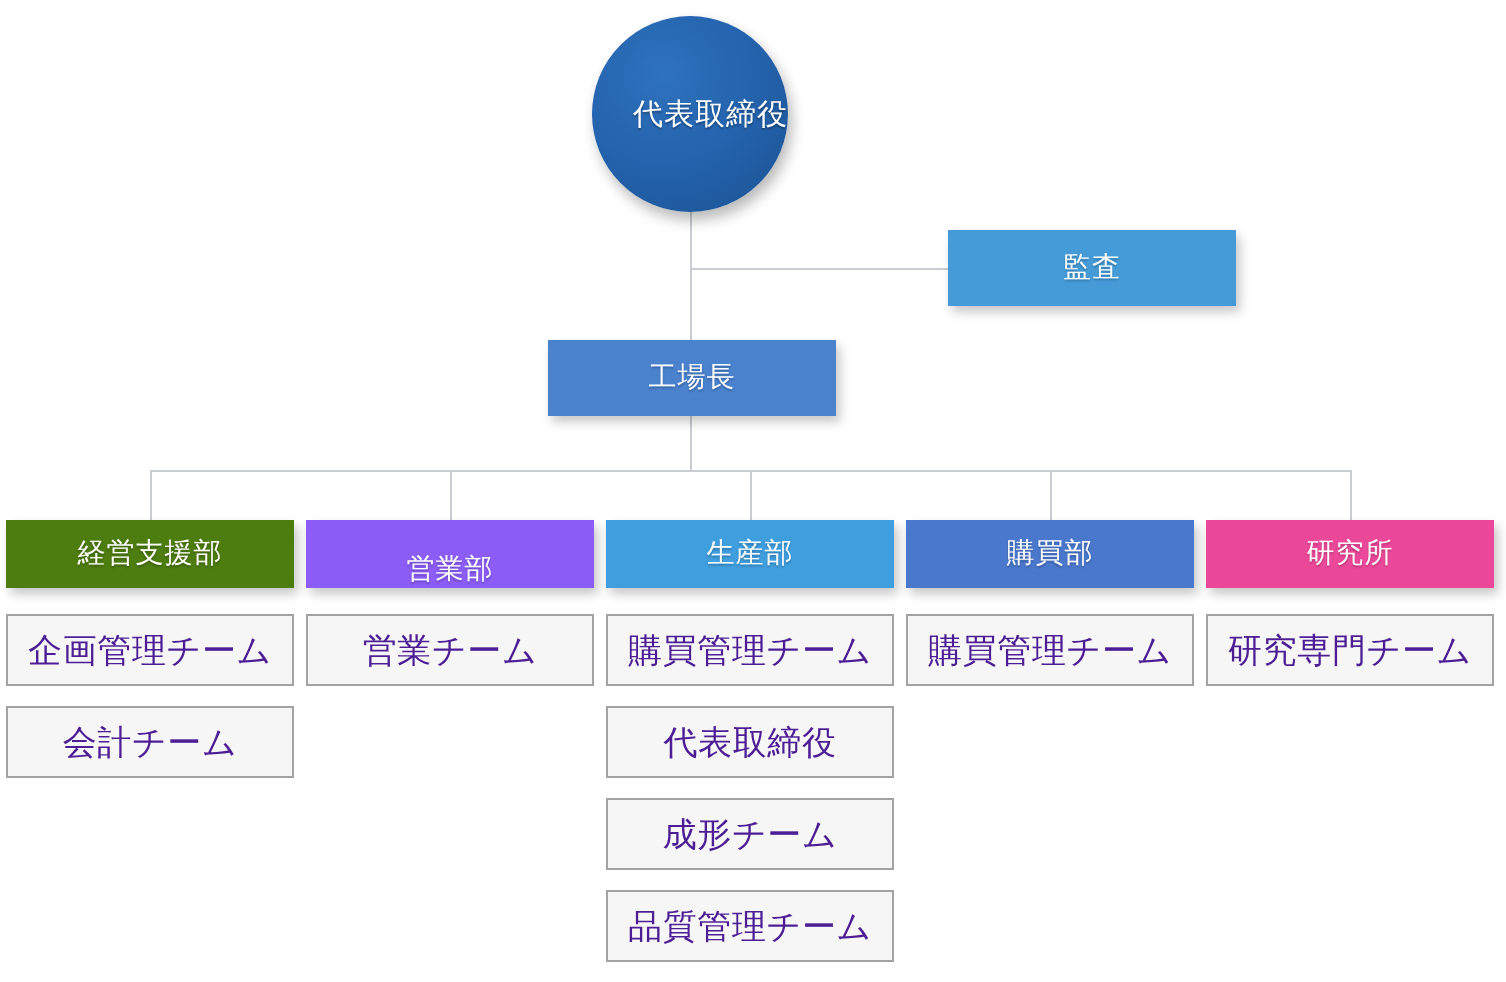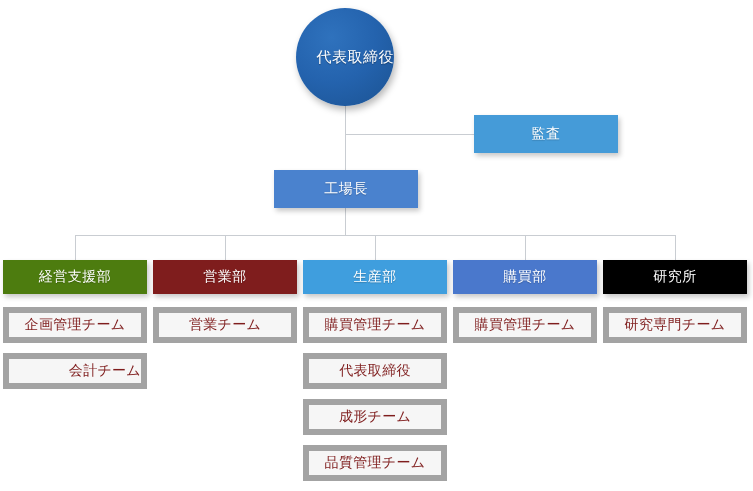--- a/index.html
+++ b/index.html
@@ -86,26 +86,26 @@
     height: 34px;
   }
 
   
   .team-box {
     position: absolute;
     width: 144px;
     height: 36px;
     box-sizing: border-box;
     background: #f6f6f6;
-    border: 6px solid #a3a3a3;
+    border: 1px solid #a3a3a3;
     display: flex;
     align-items: center;
     justify-content: center;
-    color: #7f1d1d;
-    font-size: 14px;
+    color: #4c1d95;
+    font-size: 17px;
     letter-spacing: 0.3px;
     white-space: nowrap;
   }
 </style>
 </head>
 <body>
 
 <div id="org-chart">
 
   <div class="line v" style="left:345px; top:104px; height:66px;"></div>
@@ -134,24 +134,24 @@
     <span>監査</span>
   </div>
 
   <div id="department-layer">
       <div class="node-box dept-box" style="left: 3px; top: 260px; background: #4d7c0f;">
         <span>経営支援部</span>
       </div>
       <div class="team-box" style="left: 3px; top: 307px;">
         <span>企画管理チーム</span>
       </div>
-      <div class="team-box" style="left: 3px; top: 353px; justify-content: flex-end;">
+      <div class="team-box" style="left: 3px; top: 353px;">
         <span>会計チーム</span>
       </div>
-      <div class="node-box dept-box" style="left: 153px; top: 260px; background: #7f1d1d;">
+      <div class="node-box dept-box" style="left: 153px; top: 260px; background: #8b5cf6; align-items: flex-end;">
         <span>営業部</span>
       </div>
       <div class="team-box" style="left: 153px; top: 307px;">
         <span>営業チーム</span>
       </div>
       <div class="node-box dept-box" style="left: 303px; top: 260px; background: rgb(63, 158, 222);">
         <span>生産部</span>
       </div>
       <div class="team-box" style="left: 303px; top: 307px;">
         <span>購買管理チーム</span>
@@ -164,21 +164,21 @@
       </div>
       <div class="team-box" style="left: 303px; top: 445px;">
         <span>品質管理チーム</span>
       </div>
       <div class="node-box dept-box" style="left: 453px; top: 260px; background: rgb(74, 120, 204);">
         <span>購買部</span>
       </div>
       <div class="team-box" style="left: 453px; top: 307px;">
         <span>購買管理チーム</span>
       </div>
-      <div class="node-box dept-box" style="left: 603px; top: 260px; background: #000000;">
+      <div class="node-box dept-box" style="left: 603px; top: 260px; background: #ec4899;">
         <span>研究所</span>
       </div>
       <div class="team-box" style="left: 603px; top: 307px;">
         <span>研究専門チーム</span>
       </div>
     </div>
 
 </div>
 
 </body></html>

